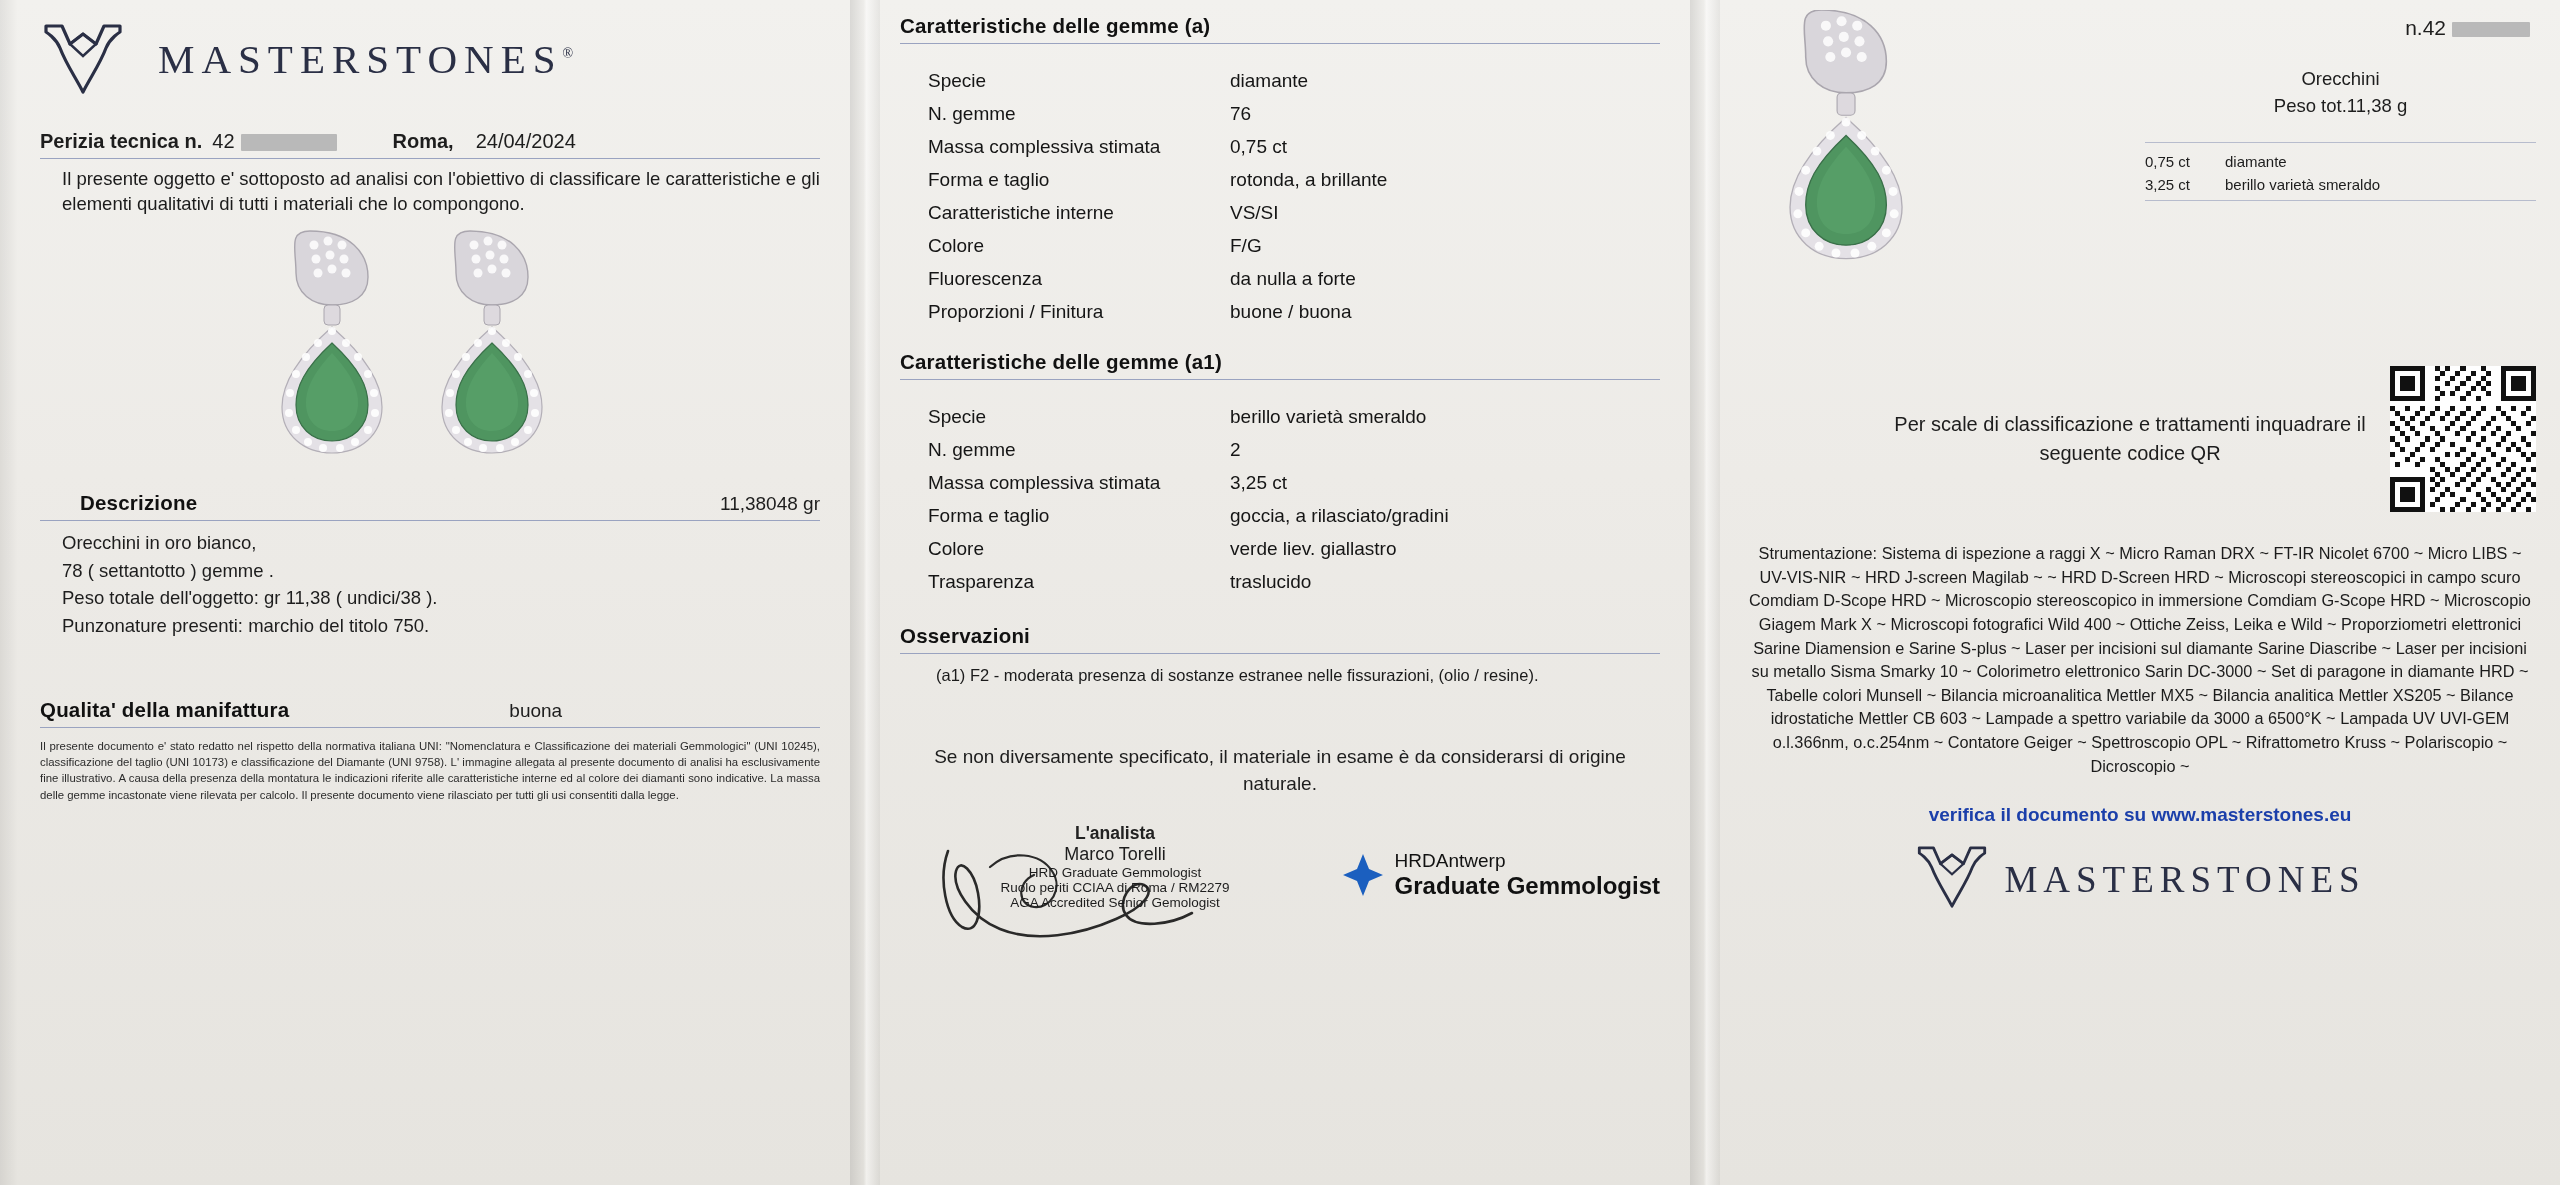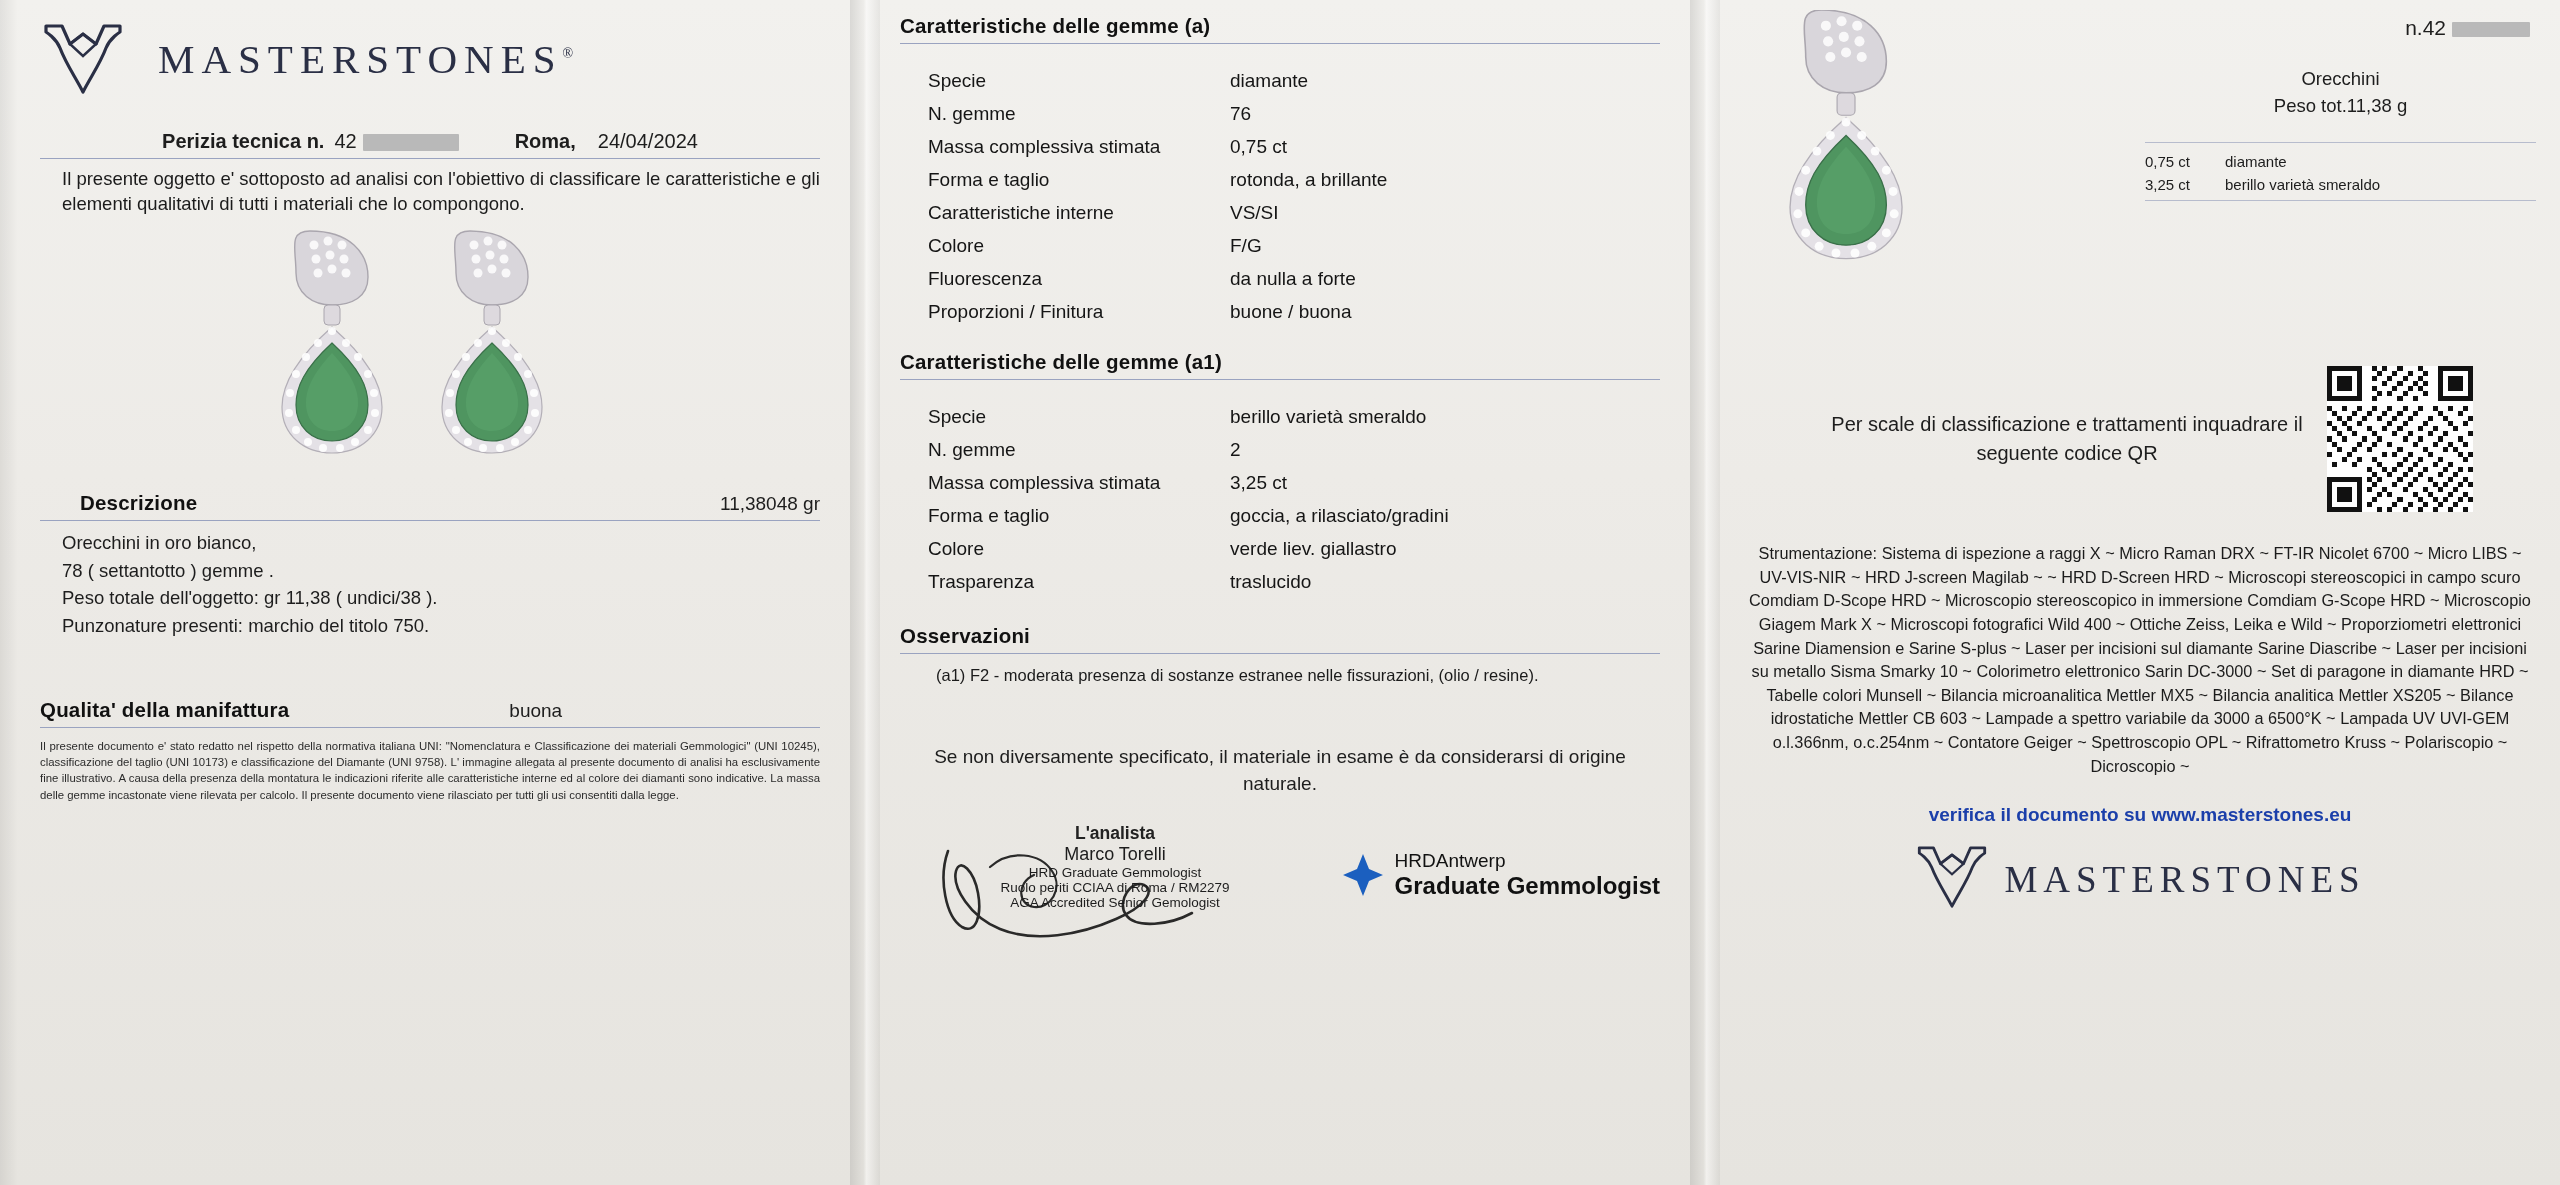--- a/index.html
+++ b/index.html
@@ -45,21 +45,21 @@
   
   .rule { height: 1px; background: #9aa3c0; margin: 5px 0 8px; }
   .rule-thin { height: 1px; background: #b7bccd; margin: 4px 0 7px; }
 
   .sec-title {
     font-size: 20.5px; font-weight: bold; color: #111; letter-spacing: .2px;
   }
   .bold { font-weight: bold; }
 
   
-  .perizia { display: flex; align-items: baseline; gap: 10px; font-size: 20px; justify-content: center; }
+  .perizia { display: flex; align-items: baseline; gap: 10px; font-size: 20px; }
   .redact {
     display: inline-block; width: 96px; height: 17px;
     background: #b9b9b9; vertical-align: middle; margin: 0 6px;
     border-radius: 1px;
   }
   .redact.small { width: 78px; height: 15px; }
 
   .para { font-size: 18.5px; line-height: 1.35; color: #1b1b1b; margin: 8px 0 0 22px; }
 
   
@@ -99,21 +99,21 @@
   
   .p3-top { display: flex; gap: 10px; }
   .p3-left { width: 400px; }
   .p3-right { width: 400px; padding-top: 6px; }
   .nnum { text-align: right; font-size: 21px; }
   .ear-title { text-align: center; font-size: 18.5px; line-height: 1.45; margin-top: 26px; }
   .ct-table { width: 100%; border-collapse: collapse; margin-top: 22px; }
   .ct-table td { font-size: 15px; padding: 3px 0; }
   .ct-table td.c1 { width: 80px; }
   .ct-table td.c2 { }
-  .qr-row { display: flex; align-items: center; justify-content: center; margin-top: 52px; }
+  .qr-row { display: flex; align-items: center; justify-content: flex-end; margin-top: 52px; }
   .qr-text { font-size: 20px; line-height: 1.45; text-align: center; width: 520px; }
   .qr { width: 146px; height: 146px; }
   .instr { font-size: 16.3px; line-height: 1.45; text-align: center; margin-top: 30px; color: #1b1b1b; }
   .verify { text-align: center; font-size: 19px; color: #1b3faa; font-weight: bold; margin-top: 26px; }
   .foot-logo { display: flex; align-items: center; justify-content: center; gap: 14px; margin-top: 18px; }
   .foot-logo .logo-text { font-size: 37px; letter-spacing: 6px; color: #2a2f45; }
 </style>
 </head>
 <body>
 

